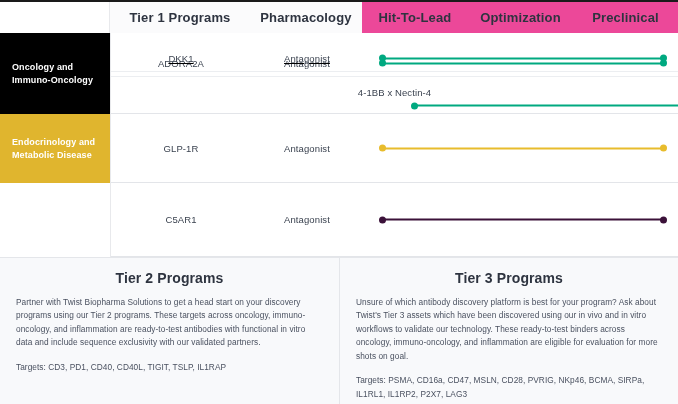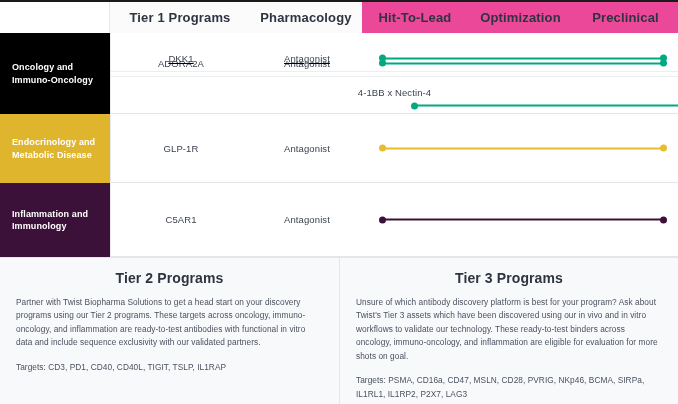--- a/index.html
+++ b/index.html
@@ -217,23 +217,20 @@
       </div>
     </div>
 
     <div class="body-wrap">
       <div class="cat-col" id="cat-col">
           <div class="cat-block" style="top: 0px; height: 81px; background: #000000;">
             <div class="cat-label"><span>Oncology and</span><br><span>Immuno-Oncology</span></div>
           </div>
           <div class="cat-block" style="top: 81px; height: 69px; background: rgb(224, 181, 46);">
             <div class="cat-label"><span>Endocrinology and</span><br><span>Metabolic Disease</span></div>
-          </div>
-          <div class="cat-block" style="top: 150px; height: 74px; background: rgb(59, 17, 57);">
-            <div class="cat-label"><span>Inflammation and</span><br><span>Immunology</span></div>
           </div>
         </div>
       <div class="rows-col" id="rows-col">
           <div class="prog-row" style="top: 17px; height: 27px;">
             <div class="cell-prog">ADORA2A</div>
             <div class="cell-pharm">Antagonist</div>
             <div class="cell-track">
               <div class="track" style="left: 16px; width: 288px;">
                 <div class="bar" style="background: rgb(0, 169, 128);"></div>
                 <div class="dot start" style="background: rgb(0, 169, 128);"></div>

